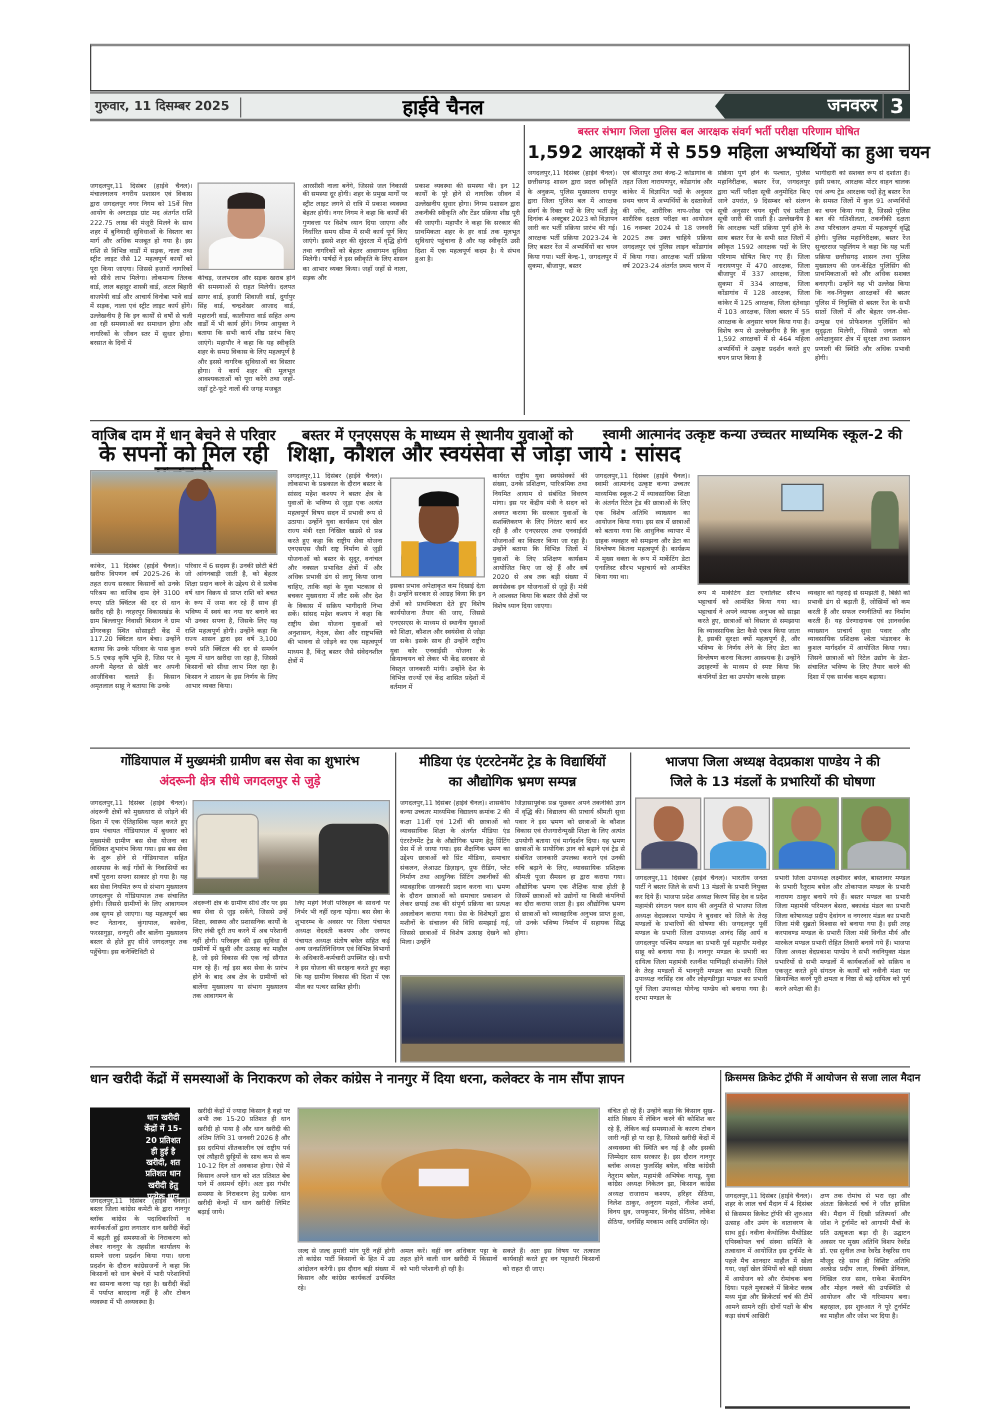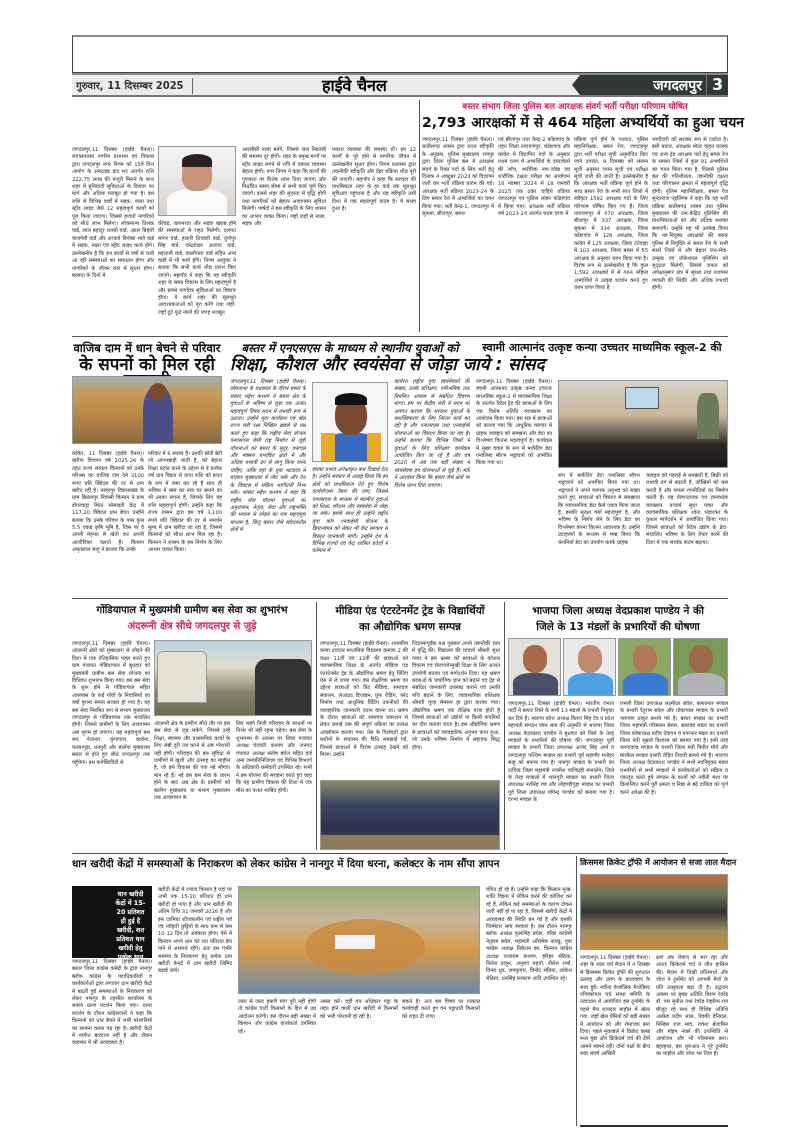--- a/index.html
+++ b/index.html
@@ -49,61 +49,61 @@
 <body>
 
 <div class="page">
 
   <div class="ad-box"></div>
 
   <div class="masthead">
     <span class="mast-date">गुरुवार, 11 दिसम्बर 2025</span>
     <span class="mast-title">हाईवे चैनल</span>
     <div class="mast-city">
-      <span class="city">जगदलपुर</span>
+      <span class="city">जनवरुर</span>
       <span class="pno">3</span>
     </div>
   </div>
 
   <div class="abs" style="left:0;top:100px;width:345px;height:232px;">
     <div class="col-text abs" style="left:0;top:46px;width:82px;height:186px;">जगदलपुर,11 दिसंबर (हाईवे चैनल)। मंचालनालय नगरीय प्रशासन एवं विकास द्वारा जगदलपुर नगर निगम को 15वें वित्त आयोग के अनटाइड ग्रांट मद अंतर्गत राशि 222.75 लाख की मंजूरी मिलने के साथ शहर में बुनियादी सुविधाओं के विस्तार का मार्ग और अधिक मजबूत हो गया है। इस राशि से विभिन्न वार्डों में सड़क, नाला तथा स्ट्रीट लाइट जैसे 12 महत्वपूर्ण कार्यों को पूरा किया जाएगा। जिससे हजारों नागरिकों को सीधे लाभ मिलेगा। लोकमान्य तिलक वार्ड, लाल बहादुर शास्त्री वार्ड, अटल बिहारी वाजपेयी वार्ड और आचार्य विनोबा भावे वार्ड में सड़क, नाला एवं स्ट्रीट लाइट कार्य होंगे। उल्लेखनीय है कि इन कार्यों से वर्षों से चली आ रही समस्याओं का समाधान होगा और नागरिकों के जीवन स्तर में सुधार होगा। बरसात के दिनों में</div>
     <div class="photo ph-portrait abs" style="left:86px;top:46px;width:78px;height:70px;">
       <div class="body"></div>
         <div class="face"></div>
         <div class="hair"></div>
     </div>
     <div class="col-text abs" style="left:86px;top:120px;width:78px;height:112px;">कीचड़, जलभराव और सड़क खराब होने की समस्याओं से राहत मिलेगी। दलपत सागर वार्ड, हजारी शिवाजी वार्ड, दुर्गापुर सिंह वार्ड, चन्द्रशेखर आजाद वार्ड, महारानी वार्ड, कालीपारा वार्ड सहित अन्य वार्डों में भी कार्य होंगे। निगम आयुक्त ने बताया कि सभी कार्य शीघ्र प्रारंभ किए जाएंगे। महापौर ने कहा कि यह स्वीकृति शहर के समग्र विकास के लिए महत्वपूर्ण है और इससे नागरिक सुविधाओं का विस्तार होगा। ये कार्य शहर की मूलभूत आवश्यकताओं को पूरा करेंगे तथा जहाँ-जहाँ टूटे-फूटे नालों की जगह मजबूत</div>
     <div class="col-text abs" style="left:170px;top:46px;width:84px;height:186px;">आरसीसी नाला बनेंगे, जिससे जल निकासी की समस्या दूर होगी। शहर के प्रमुख मार्गों पर स्ट्रीट लाइट लगने से रात्रि में प्रकाश व्यवस्था बेहतर होगी। नगर निगम ने कहा कि कार्यों की गुणवत्ता पर विशेष ध्यान दिया जाएगा और निर्धारित समय सीमा में सभी कार्य पूर्ण किए जाएंगे। इससे शहर की सुंदरता में वृद्धि होगी तथा नागरिकों को बेहतर आवागमन सुविधा मिलेगी। पार्षदों ने इस स्वीकृति के लिए शासन का आभार व्यक्त किया। जहाँ जहाँ से नाला, सड़क और</div>
     <div class="col-text abs" style="left:260px;top:46px;width:84px;height:186px;">प्रकाश व्यवस्था की समस्या थी। इन 12 कार्यों के पूरे होने से नागरिक जीवन में उल्लेखनीय सुधार होगा। निगम प्रशासन द्वारा तकनीकी स्वीकृति और टेंडर प्रक्रिया शीघ्र पूरी की जाएगी। महापौर ने कहा कि सरकार की प्राथमिकता शहर के हर वार्ड तक मूलभूत सुविधाएं पहुंचाना है और यह स्वीकृति उसी दिशा में एक महत्वपूर्ण कदम है। ये संभव हुआ है।</div>
   </div>
 
   <div class="abs" style="left:350px;top:100px;width:306px;height:232px;">
     <div class="kicker" style="font-size:8.5px;line-height:12px;">बस्तर संभाग जिला पुलिस बल आरक्षक संवर्ग भर्ती परीक्षा परिणाम घोषित</div>
-    <div class="hl-big" style="font-size:14px;line-height:20px;white-space:nowrap;">2,793 आरक्षकों में से 464 महिला अभ्यर्थियों का हुआ चयन</div>
+    <div class="hl-big" style="font-size:14px;line-height:20px;white-space:nowrap;">1,592 आरक्षकों में से 559 महिला अभ्यर्थियों का हुआ चयन</div>
     <div class="col-text abs" style="left:0;top:36px;width:72px;height:196px;">जगदलपुर,11 दिसंबर (हाईवे चैनल)। छत्तीसगढ़ शासन द्वारा प्रदत्त स्वीकृति के अनुक्रम, पुलिस मुख्यालय रायपुर द्वारा जिला पुलिस बल में आरक्षक संवर्ग के रिक्त पदों के लिए भर्ती हेतु दिनांक 4 अक्टूबर 2023 को विज्ञापन जारी कर भर्ती प्रक्रिया प्रारंभ की गई। आरक्षक भर्ती प्रक्रिया 2023-24 के लिए बस्तर रेंज में अभ्यर्थियों का चयन किया गया। भर्ती केन्द्र-1, जगदलपुर में सुकमा, बीजापुर, बस्तर</div>
     <div class="col-text abs" style="left:76px;top:36px;width:72px;height:196px;">एवं बीजापुर तथा केन्द्र-2 कोंडागांव के तहत जिला नारायणपुर, कोंडागांव और कांकेर में विज्ञापित पदों के अनुसार प्रथम चरण में अभ्यर्थियों के दस्तावेजों की जाँच, शारीरिक नाप-जोख एवं शारीरिक दक्षता परीक्षा का आयोजन 16 नवम्बर 2024 से 18 जनवरी 2025 तक उक्त चाहिये प्रक्रिया जगदलपुर एवं पुलिस लाइन कोंडागांव में किया गया। आरक्षक भर्ती प्रक्रिया वर्ष 2023-24 अंतर्गत प्रथम चरण में</div>
     <div class="col-text abs" style="left:152px;top:36px;width:74px;height:196px;">प्रक्रिया पूर्ण होने के पश्चात, पुलिस महानिरीक्षक, बस्तर रेंज, जगदलपुर द्वारा भर्ती परीक्षा सूची अनुमोदित किए जाने उपरांत, 9 दिसम्बर को संलग्न सूची अनुसार चयन सूची एवं प्रतीक्षा सूची जारी की जाती है। उल्लेखनीय है कि आरक्षक भर्ती प्रक्रिया पूर्ण होने के साथ बस्तर रेंज के सभी सात जिलों में स्वीकृत 1592 आरक्षक पदों के लिए परिणाम घोषित किए गए हैं। जिला नारायणपुर में 470 आरक्षक, जिला बीजापुर में 337 आरक्षक, जिला सुकमा में 334 आरक्षक, जिला कोंडागांव में 128 आरक्षक, जिला कांकेर में 125 आरक्षक, जिला दंतेवाड़ा में 103 आरक्षक, जिला बस्तर में 55 आरक्षक के अनुसार चयन किया गया है। विशेष रूप से उल्लेखनीय है कि कुल 1,592 आरक्षकों में से 464 महिला अभ्यर्थियों ने उत्कृष्ट प्रदर्शन करते हुए चयन प्राप्त किया है</div>
     <div class="col-text abs" style="left:230px;top:36px;width:76px;height:196px;">भागीदारी को सशक्त रूप से दर्शाता है। इसी प्रकार, आरक्षक मोटर वाहन चालक एवं अन्य ट्रेड आरक्षक पदों हेतु बस्तर रेंज के समस्त जिलों में कुल 91 अभ्यर्थियों का चयन किया गया है, जिससे पुलिस बल की गतिशीलता, तकनीकी दक्षता तथा परिचालन क्षमता में महत्वपूर्ण वृद्धि होगी। पुलिस महानिरीक्षक, बस्तर रेंज सुन्दरराज पट्टलिंगम ने कहा कि यह भर्ती प्रक्रिया छत्तीसगढ़ शासन तथा पुलिस मुख्यालय की जन-केंद्रित पुलिसिंग की प्राथमिकताओं को और अधिक सशक्त बनाएगी। उन्होंने यह भी उल्लेख किया कि नव-नियुक्त आरक्षकों की बस्तर पुलिस में नियुक्ति से बस्तर रेंज के सभी सातों जिलों में और बेहतर जन-सेवा-उन्मुख एवं प्रोफेशनल पुलिसिंग को सुदृढ़ता मिलेगी, जिससे जनता को अपेक्षानुसार क्षेत्र में सुरक्षा तथा प्रशासन प्रणाली की स्थिति और अधिक प्रभावी होगी।</div>
   </div>
   <div class="vrule" style="left:347px;top:100px;height:232px;"></div>
 
   <div class="hrule" style="left:0;top:336px;width:656px;"></div>
 
   <div class="abs" style="left:0;top:340px;width:150px;height:255px;">
     <div class="hl-big" style="font-size:11.5px;line-height:16px;white-space:nowrap;">वाजिब दाम में धान बेचने से परिवार</div>
     <div class="hl-big" style="font-size:17px;line-height:16px;">के सपनों को मिल रही मजबूती</div>
     <div class="photo ph-rice abs" style="left:0;top:36px;width:150px;height:68px;">
       <div class="abs" style="left:70px;top:10px;width:30px;height:58px;border-radius:40% 40% 0 0;background:#4a4f8a;"></div>
       <div class="abs" style="left:76px;top:6px;width:18px;height:18px;border-radius:50%;background:#7a4a30;"></div>
     </div>
     <div class="col-text abs" style="left:0;top:110px;width:72px;height:145px;">कांकेर, 11 दिसंबर (हाईवे चैनल)। खरीफ विपणन वर्ष 2025-26 के तहत राज्य सरकार किसानों को उनके परिश्रम का वाजिब दाम देने 3100 रुपए प्रति क्विंटल की दर से धान खरीद रही है। नरहरपुर विकासखंड के ग्राम बिल्लापुर निवासी किसान ने ग्राम डोंगरकट्टा स्थित सोसाइटी केंद्र में 117.20 क्विंटल धान बेचा। उन्होंने बताया कि उनके परिवार के पास कुल 5.5 एकड़ कृषि भूमि है, जिस पर वे अपनी मेहनत से खेती कर अपनी आजीविका चलाते हैं। किसान अमृतलाल साहू ने बताया कि उनके</div>
     <div class="col-text abs" style="left:76px;top:110px;width:74px;height:145px;">परिवार में 6 सदस्य हैं। उनकी छोटी बेटी जो आंगनबाड़ी जाती है, को बेहतर शिक्षा प्रदान करने के उद्देश्य से वे प्रत्येक वर्ष धान विक्रय से प्राप्त राशि को बचत के रूप में जमा कर रहे हैं साथ ही भविष्य में स्वयं का नया घर बनाने का भी उनका सपना है, जिसके लिए यह राशि महत्वपूर्ण होगी। उन्होंने कहा कि राज्य शासन द्वारा इस वर्ष 3,100 रुपये प्रति क्विंटल की दर से समर्थन मूल्य में धान खरीदा जा रहा है, जिससे किसानों को सीधा लाभ मिल रहा है। किसान ने शासन के इस निर्णय के लिए आभार व्यक्त किया।</div>
   </div>
 
-  <div class="abs" style="left:158px;top:340px;width:240px;height:255px;font-style:italic;">
+  <div class="abs" style="left:158px;top:340px;width:240px;height:255px;">
     <div class="hl-big" style="font-size:11.5px;line-height:16px;white-space:nowrap;">बस्तर में एनएसएस के माध्यम से स्थानीय युवाओं को</div>
     <div class="hl-big" style="font-size:17px;line-height:16px;white-space:nowrap;">शिक्षा, कौशल और स्वयंसेवा से जोड़ा जाये : सांसद</div>
     <div class="col-text abs" style="left:0;top:38px;width:76px;height:217px;">जगदलपुर,11 दिसंबर (हाईवे चैनल)। लोकसभा के प्रश्नकाल के दौरान बस्तर के सांसद महेश कश्यप ने बस्तर क्षेत्र के युवाओं के भविष्य से जुड़ा एक अत्यंत महत्वपूर्ण विषय सदन में प्रभावी रूप से उठाया। उन्होंने युवा कार्यक्रम एवं खेल राज्य मंत्री रक्षा निखिल खडसे से प्रश्न करते हुए कहा कि राष्ट्रीय सेवा योजना एनएसएस जैसी राष्ट्र निर्माण से जुड़ी योजनाओं को बस्तर के सुदूर, वनांचल और नक्सल प्रभावित क्षेत्रों में और अधिक प्रभावी ढंग से लागू किया जाना चाहिए, ताकि वहां के युवा भटकाव से बचकर मुख्यधारा में लौट सकें और देश के विकास में सक्रिय भागीदारी निभा सकें। सांसद महेश कश्यप ने कहा कि राष्ट्रीय सेवा योजना युवाओं को अनुशासन, नेतृत्व, सेवा और राष्ट्रभक्ति की भावना से जोड़ने का एक महत्वपूर्ण माध्यम है, किंतु बस्तर जैसे संवेदनशील क्षेत्रों में</div>
     <div class="photo ph-mla abs" style="left:82px;top:42px;width:76px;height:80px;">
       <div class="abs" style="left:8px;top:50px;width:60px;height:32px;border-radius:40% 40% 0 0;background:#3a6ac0;"></div>
       <div class="abs" style="left:8px;top:50px;width:14px;height:30px;background:#e6a92a;"></div>
       <div class="abs" style="left:54px;top:50px;width:14px;height:30px;background:#e6a92a;"></div>
       <div class="abs" style="left:22px;top:14px;width:32px;height:38px;border-radius:45%;background:#7a4a30;"></div>
       <div class="abs" style="left:22px;top:10px;width:32px;height:12px;border-radius:50% 50% 0 0;background:#111;"></div>
     </div>

